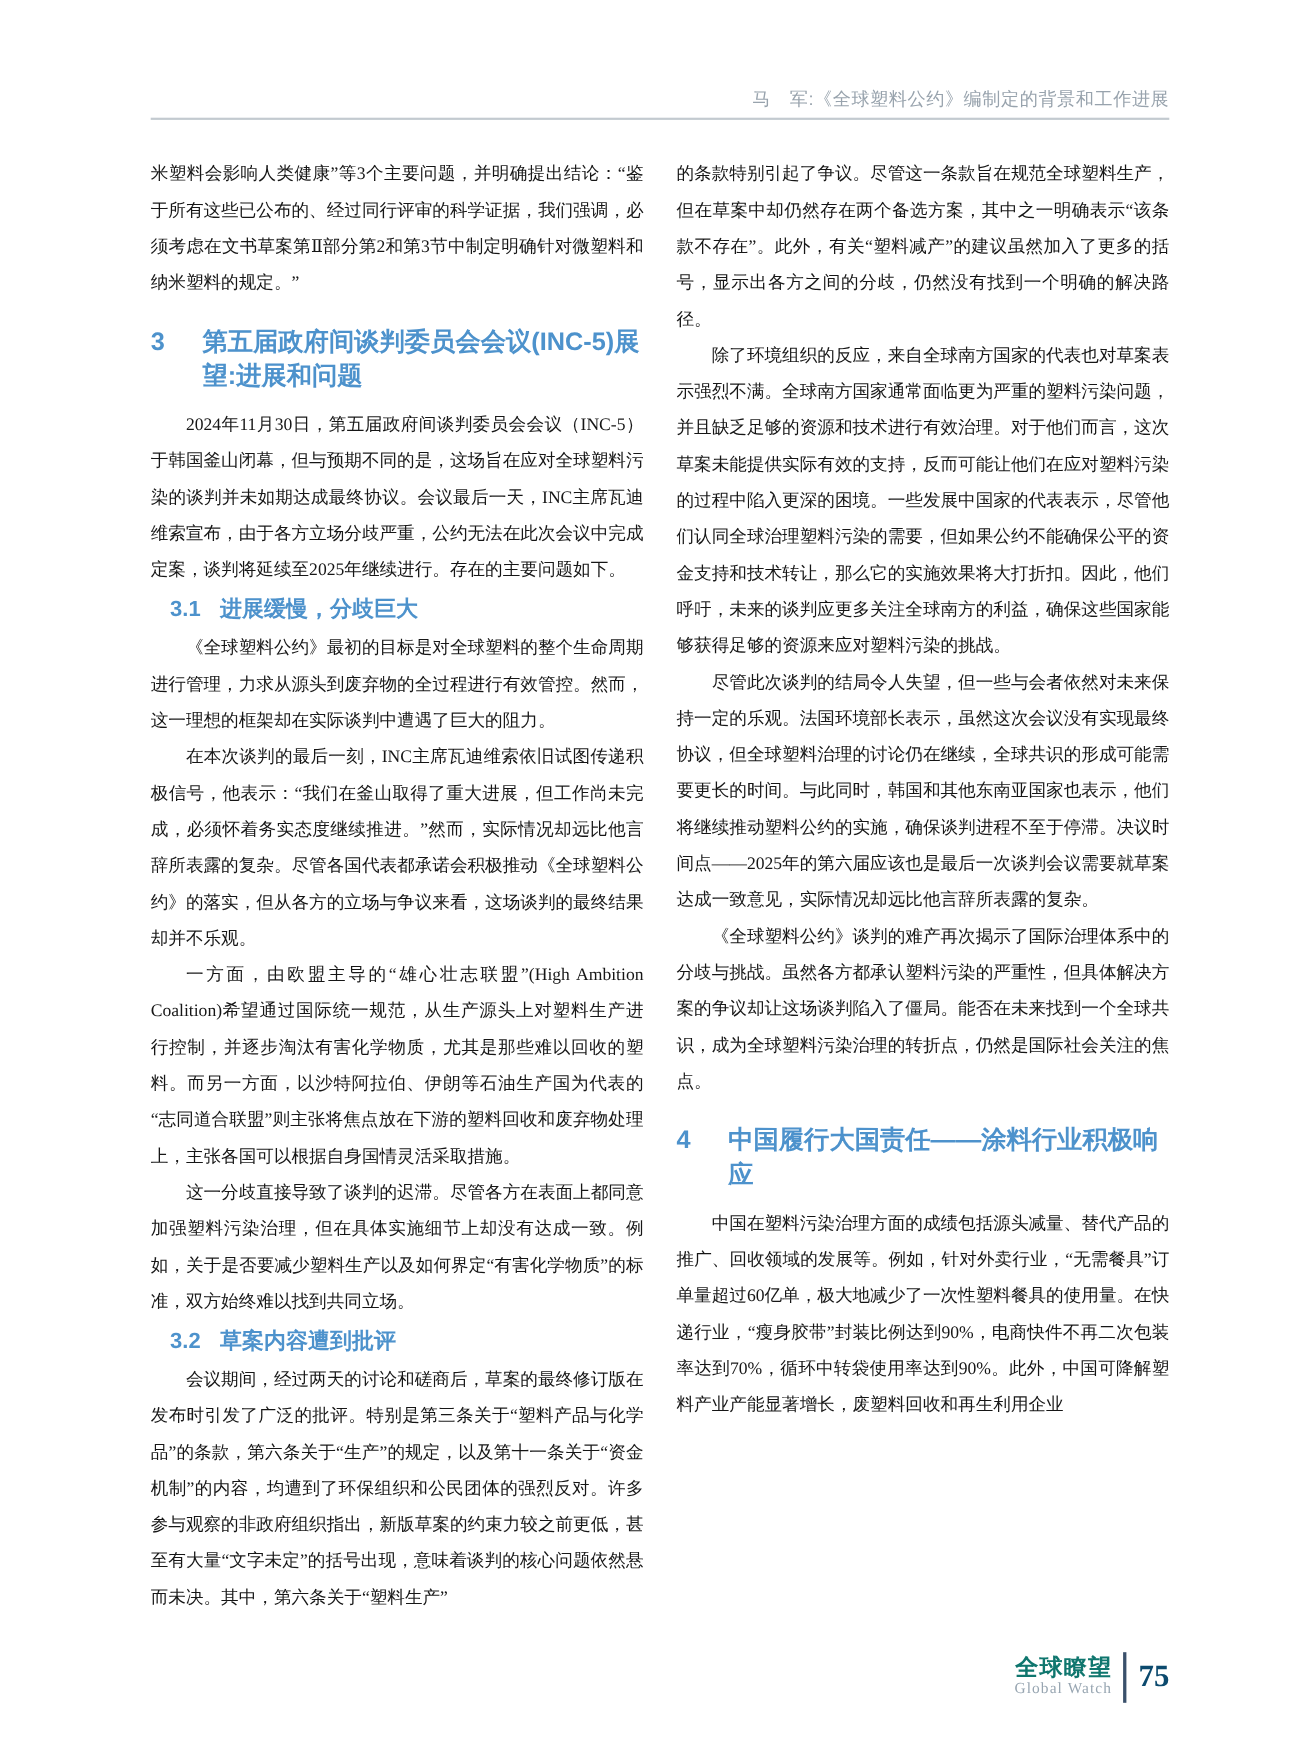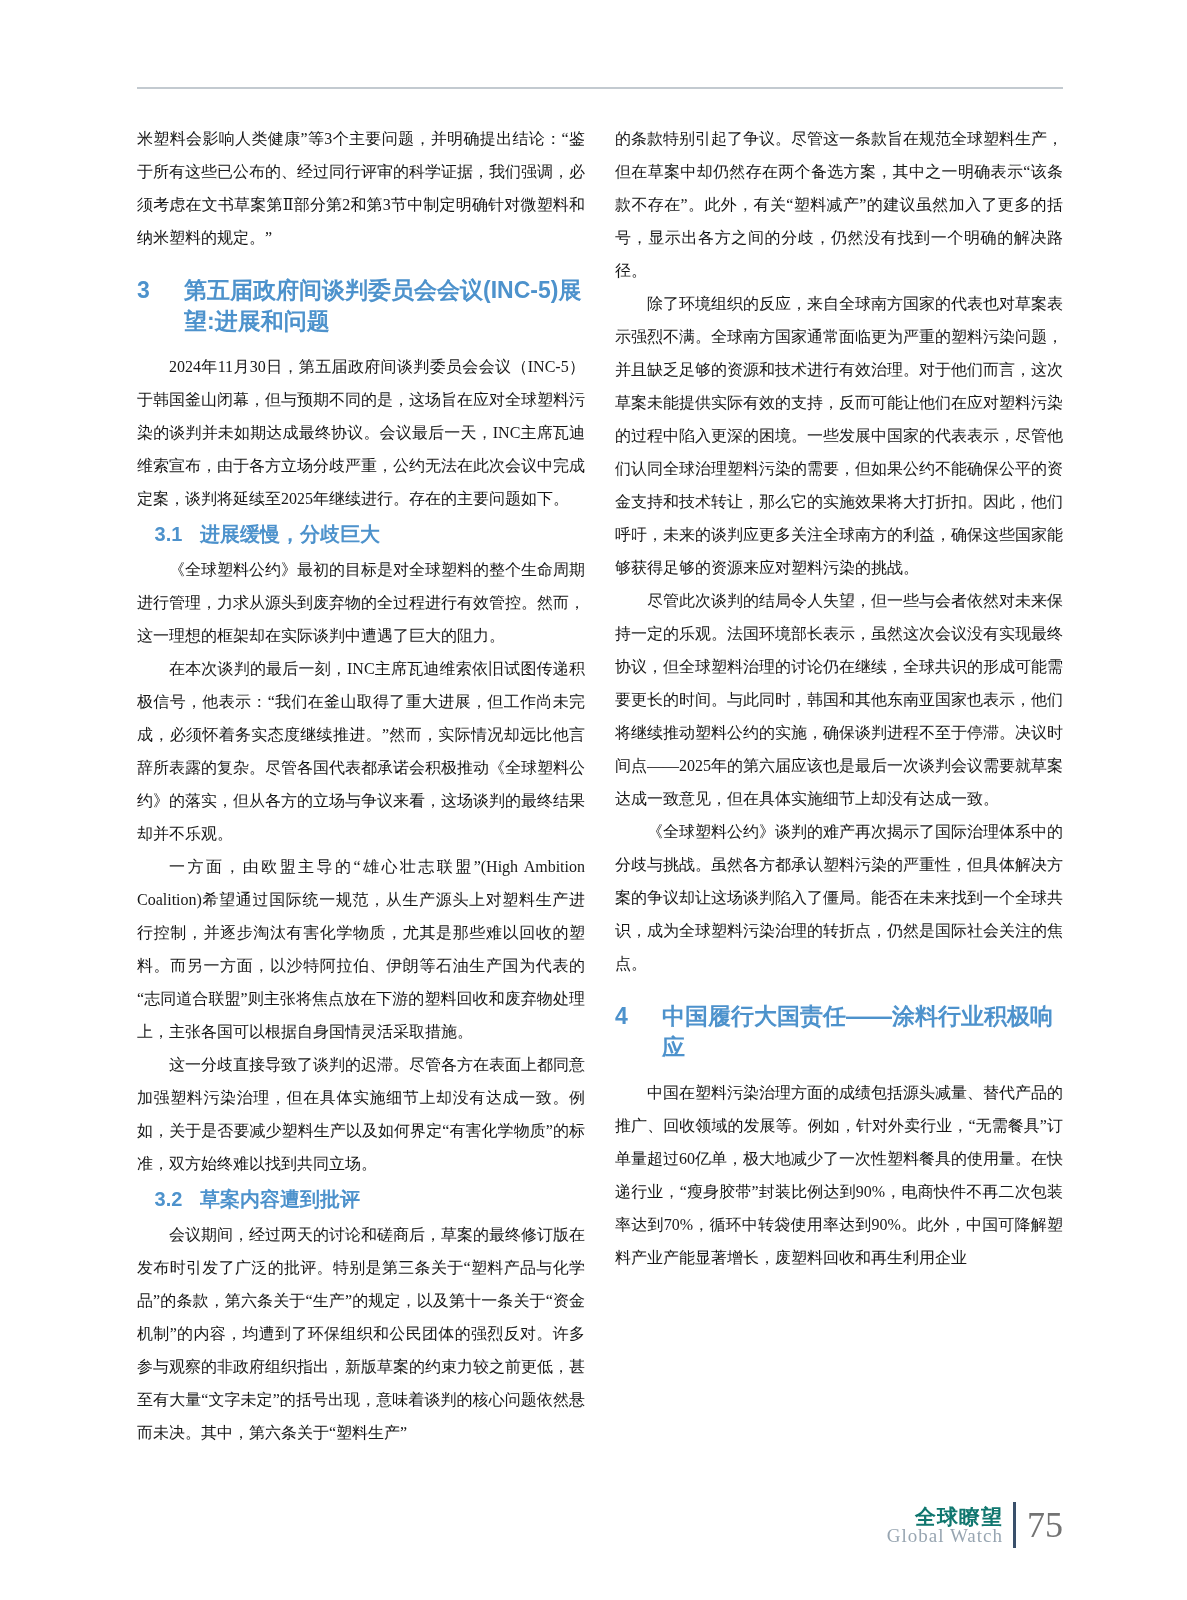--- a/index.html
+++ b/index.html
@@ -82,43 +82,45 @@
   }
   .journal-cn{
     font-family:"Liberation Sans","DejaVu Sans",sans-serif;
     font-weight:bold;
     font-size:21px;
     letter-spacing:1px;
     color:#0f766e;
     line-height:22px;
   }
   .journal-en{
-    font-size:19px;
+    font-size:14px;
     color:#97a5b1;
     letter-spacing:1px;
     line-height:16px;
   }
   .footer-bar{
     width:3px;height:46px;
     background:#3a506b;
     margin-right:11px;
   }
   .page-num{
-    font-size:36px;
-    color:#737373;
+    font-size:28px;
+    color:#0c4a6e;
     line-height:46px;
     align-self:flex-end;
+    font-weight:bold;
   }
 </style>
 </head>
 <body>
 
 <div class="page">
   <div class="content">
 
+    <div class="running-head">马　军:《全球塑料公约》编制定的背景和工作进展</div>
     <hr class="head-rule">
 
     <div class="columns">
 
       <div class="col">
         <p class="para cont">米塑料会影响人类健康”等3个主要问题，并明确提出结论：“鉴于所有这些已公布的、经过同行评审的科学证据，我们强调，必须考虑在文书草案第Ⅱ部分第2和第3节中制定明确针对微塑料和纳米塑料的规定。”</p>
 
         <div class="sec-head">
           <span class="sec-num">3</span>
           <span class="sec-title">第五届政府间谈判委员会会议(INC-5)展望:进展和问题</span>
@@ -140,21 +142,21 @@
           <span class="sub-num">3.2</span>
           <span class="sub-title">草案内容遭到批评</span>
         </div>
 
         <p class="para">会议期间，经过两天的讨论和磋商后，草案的最终修订版在发布时引发了广泛的批评。特别是第三条关于“塑料产品与化学品”的条款，第六条关于“生产”的规定，以及第十一条关于“资金机制”的内容，均遭到了环保组织和公民团体的强烈反对。许多参与观察的非政府组织指出，新版草案的约束力较之前更低，甚至有大量“文字未定”的括号出现，意味着谈判的核心问题依然悬而未决。其中，第六条关于“塑料生产”</p>
       </div>
 
       <div class="col">
         <p class="para cont">的条款特别引起了争议。尽管这一条款旨在规范全球塑料生产，但在草案中却仍然存在两个备选方案，其中之一明确表示“该条款不存在”。此外，有关“塑料减产”的建议虽然加入了更多的括号，显示出各方之间的分歧，仍然没有找到一个明确的解决路径。</p>
         <p class="para">除了环境组织的反应，来自全球南方国家的代表也对草案表示强烈不满。全球南方国家通常面临更为严重的塑料污染问题，并且缺乏足够的资源和技术进行有效治理。对于他们而言，这次草案未能提供实际有效的支持，反而可能让他们在应对塑料污染的过程中陷入更深的困境。一些发展中国家的代表表示，尽管他们认同全球治理塑料污染的需要，但如果公约不能确保公平的资金支持和技术转让，那么它的实施效果将大打折扣。因此，他们呼吁，未来的谈判应更多关注全球南方的利益，确保这些国家能够获得足够的资源来应对塑料污染的挑战。</p>
-        <p class="para">尽管此次谈判的结局令人失望，但一些与会者依然对未来保持一定的乐观。法国环境部长表示，虽然这次会议没有实现最终协议，但全球塑料治理的讨论仍在继续，全球共识的形成可能需要更长的时间。与此同时，韩国和其他东南亚国家也表示，他们将继续推动塑料公约的实施，确保谈判进程不至于停滞。决议时间点——2025年的第六届应该也是最后一次谈判会议需要就草案达成一致意见，但在具体实施细节上却没有达成一致。</p>
+        <p class="para">尽管此次谈判的结局令人失望，但一些与会者依然对未来保持一定的乐观。法国环境部长表示，虽然这次会议没有实现最终协议，但全球塑料治理的讨论仍在继续，全球共识的形成可能需要更长的时间。与此同时，韩国和其他东南亚国家也表示，他们将继续推动塑料公约的实施，确保谈判进程不至于停滞。决议时间点——2025年的第六届应该也是最后一次谈判会议需要就草案达成一致意见，实际情况却远比他言辞所表露的复杂。</p>
         <p class="para">《全球塑料公约》谈判的难产再次揭示了国际治理体系中的分歧与挑战。虽然各方都承认塑料污染的严重性，但具体解决方案的争议却让这场谈判陷入了僵局。能否在未来找到一个全球共识，成为全球塑料污染治理的转折点，仍然是国际社会关注的焦点。</p>
 
         <div class="sec-head">
           <span class="sec-num">4</span>
           <span class="sec-title">中国履行大国责任——涂料行业积极响应</span>
         </div>
 
         <p class="para">中国在塑料污染治理方面的成绩包括源头减量、替代产品的推广、回收领域的发展等。例如，针对外卖行业，“无需餐具”订单量超过60亿单，极大地减少了一次性塑料餐具的使用量。在快递行业，“瘦身胶带”封装比例达到90%，电商快件不再二次包装率达到70%，循环中转袋使用率达到90%。此外，中国可降解塑料产业产能显著增长，废塑料回收和再生利用企业</p>
       </div>
 

